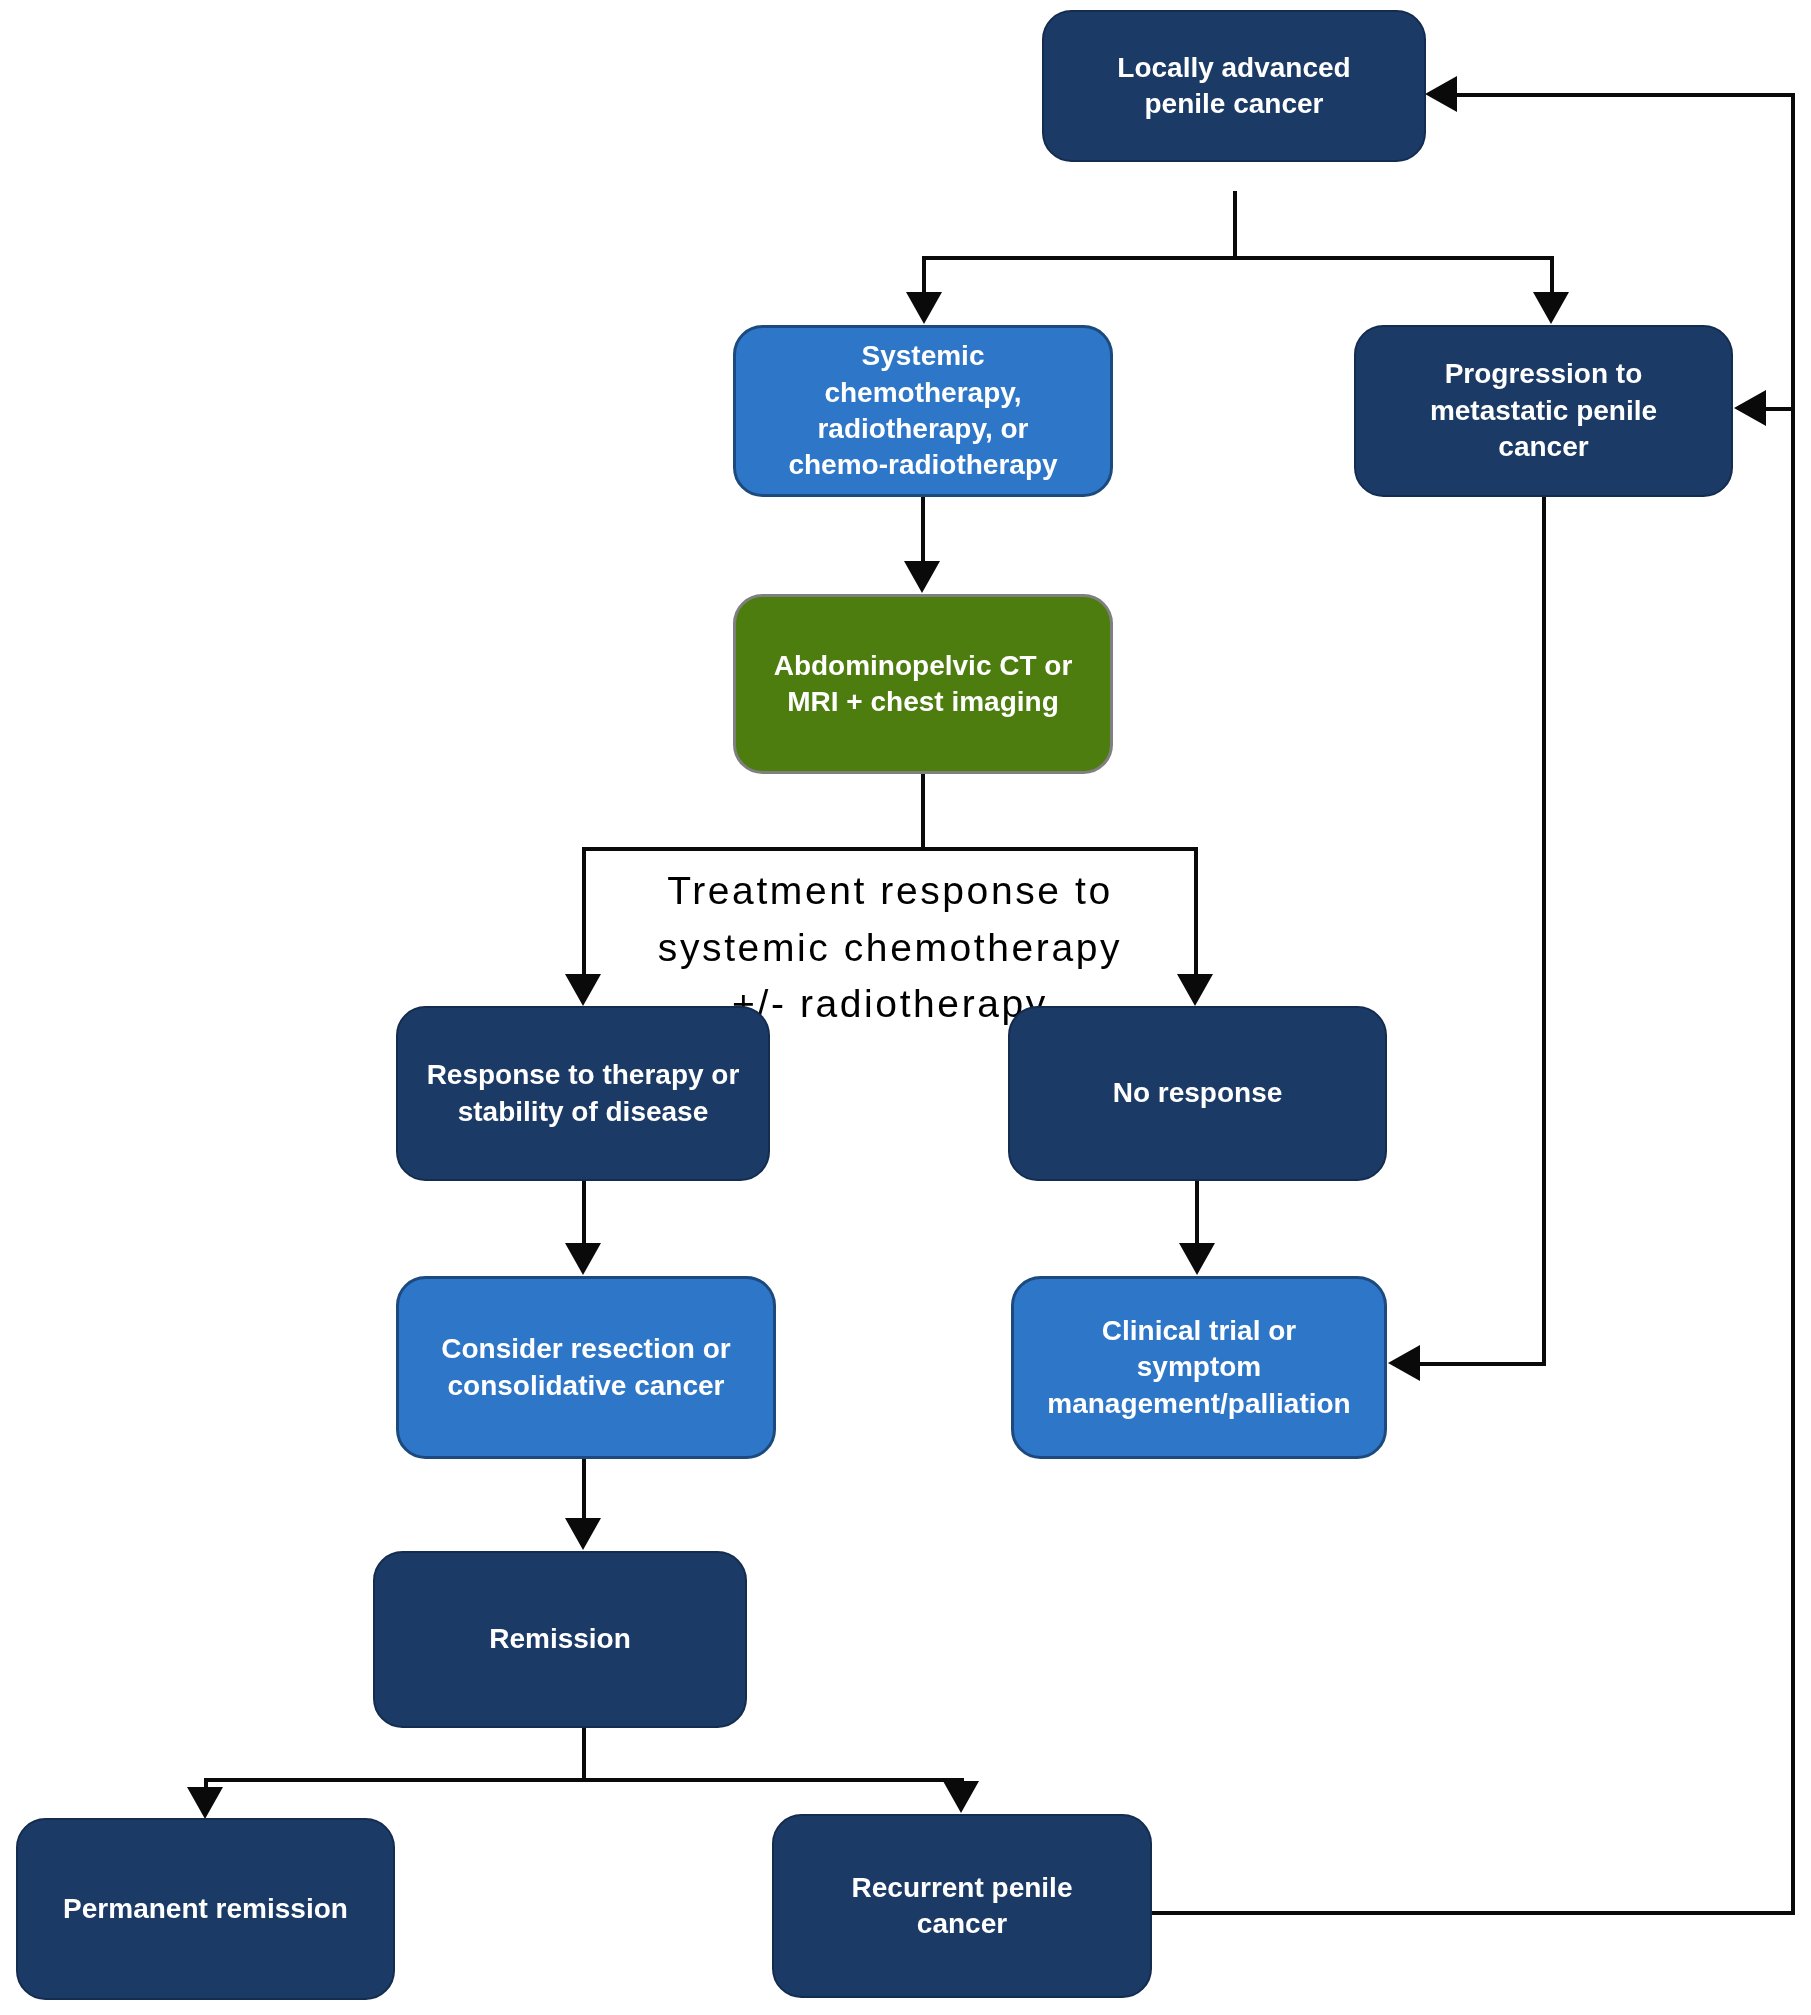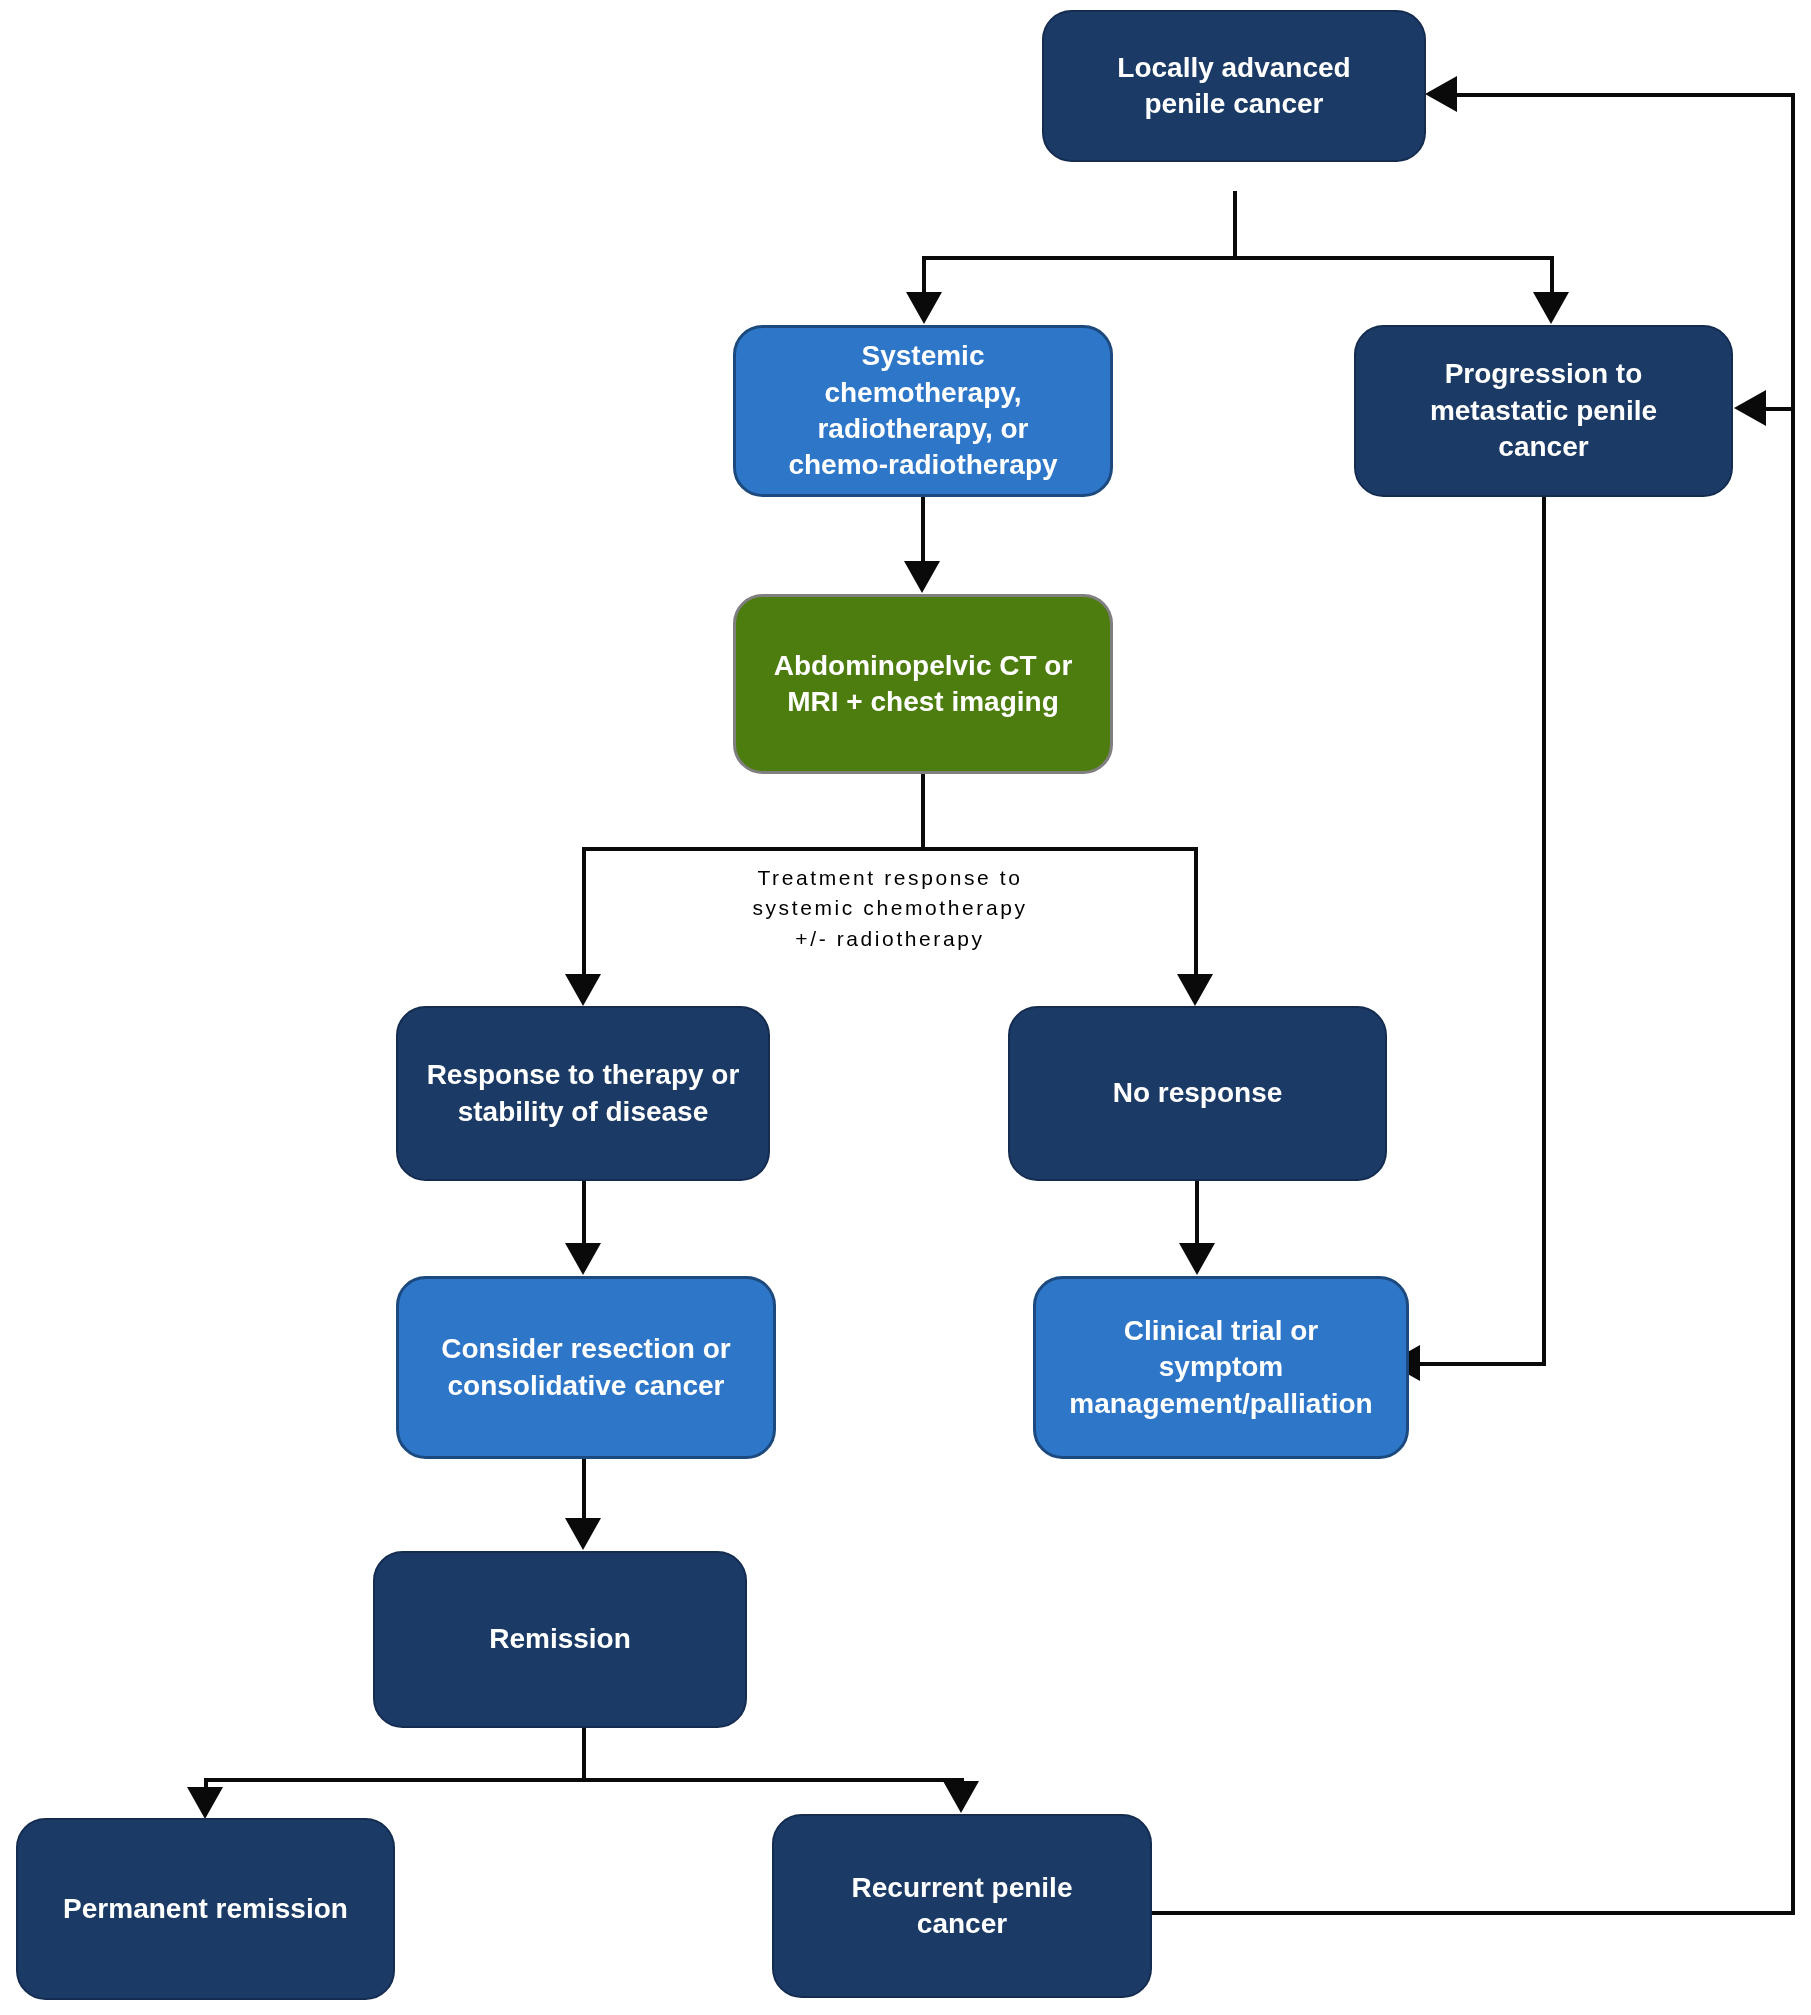--- a/index.html
+++ b/index.html
@@ -28,32 +28,32 @@
   .blue{background:#2E76C8;border:3.2px solid #1C4A7E;}
   .gray{background:#4d7c0f;border:3.2px solid #7F7F7F;color:#ffffff;}
 
   #node-locally-advanced      {left:1042px;top:10.2px;  width:384px;height:152px;}
   #node-systemic-therapy      {left:733px;top:325px; width:380px;height:172px;}
   #node-progression-metastatic{left:1354px;top:325px; width:379px;height:172px;}
   #node-imaging               {left:733px;top:594px; width:380px;height:180px;}
   #node-response-stability    {left:396px; top:1006px;width:374px;height:175px;}
   #node-no-response           {left:1008px;top:1006px;width:379px;height:175px;}
   #node-consider-resection    {left:396px; top:1276px;width:380px;height:183px;}
-  #node-clinical-trial        {left:1011px;top:1276px;width:376px;height:183px;margin-left:22px;}
+  #node-clinical-trial        {left:1011px;top:1276px;width:376px;height:183px;}
   #node-remission             {left:373px; top:1551px;width:374px;height:177px;}
   #node-permanent-remission   {left:16px;  top:1818px;width:379px;height:182px;}
   #node-recurrent             {left:772px;top:1814px;width:380px;height:184px;}
 
   
   #treatment-response-label{
     position:absolute;
     left:608px;top:863px;width:564px;
     text-align:center;
     color:#000000;
-    font-size:21px;
+    font-size:39px;
     letter-spacing:2.6px;
     line-height:1.45;
     white-space:pre-line;
     z-index:2;
   }
 
   
   .line{position:absolute;background:#0a0a0a;z-index:1;}
   .arrow-down{position:absolute;width:0;height:0;z-index:2;
     border-left:18.6px solid transparent;border-right:18.6px solid transparent;

